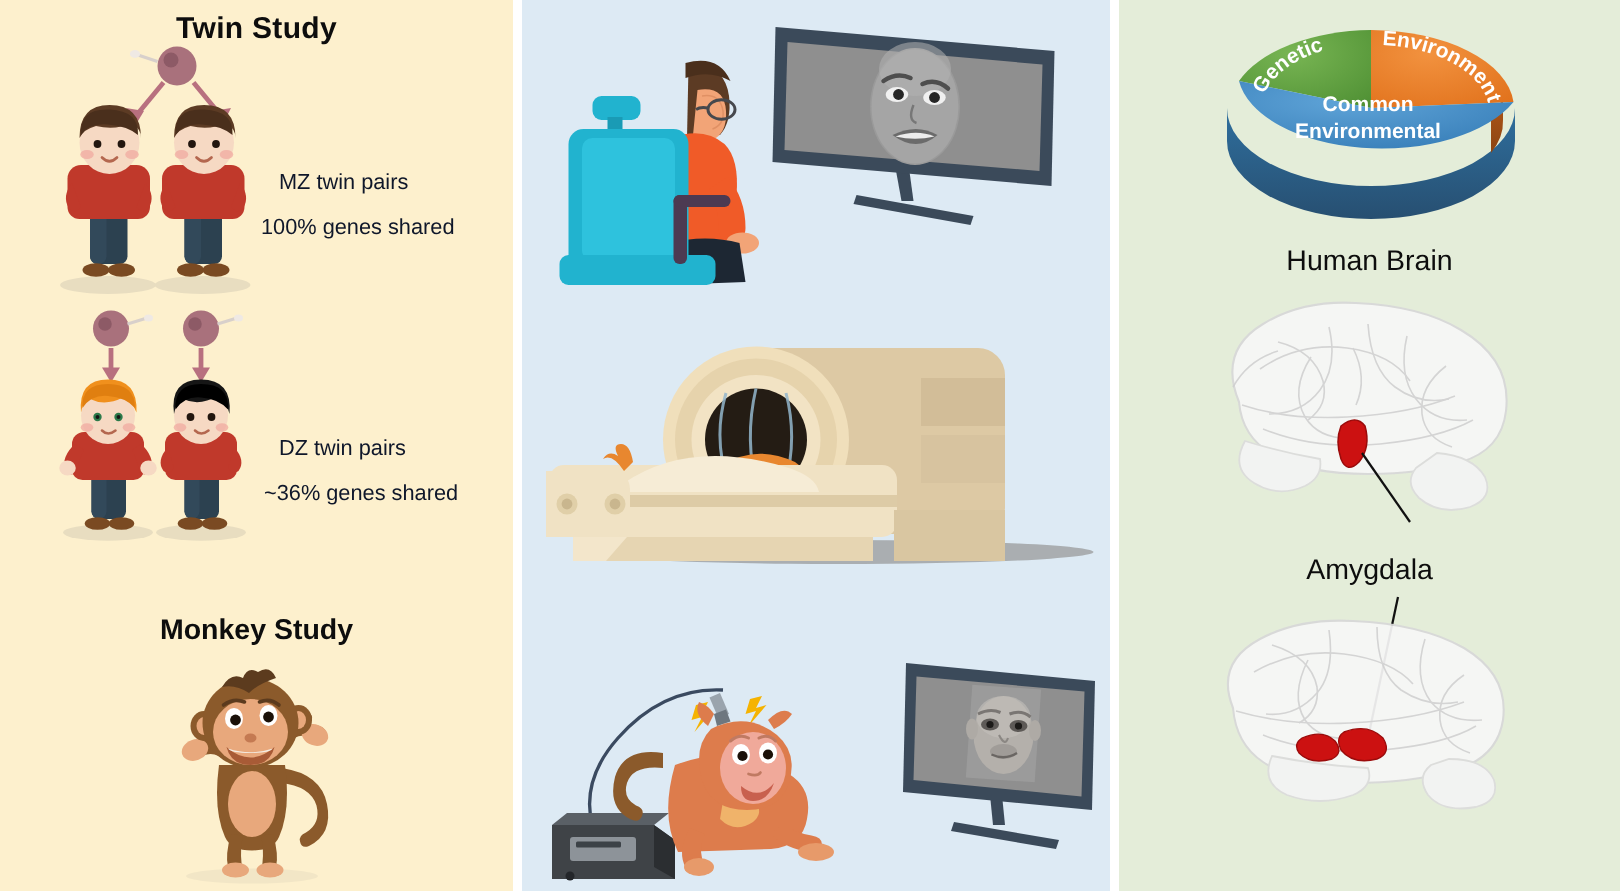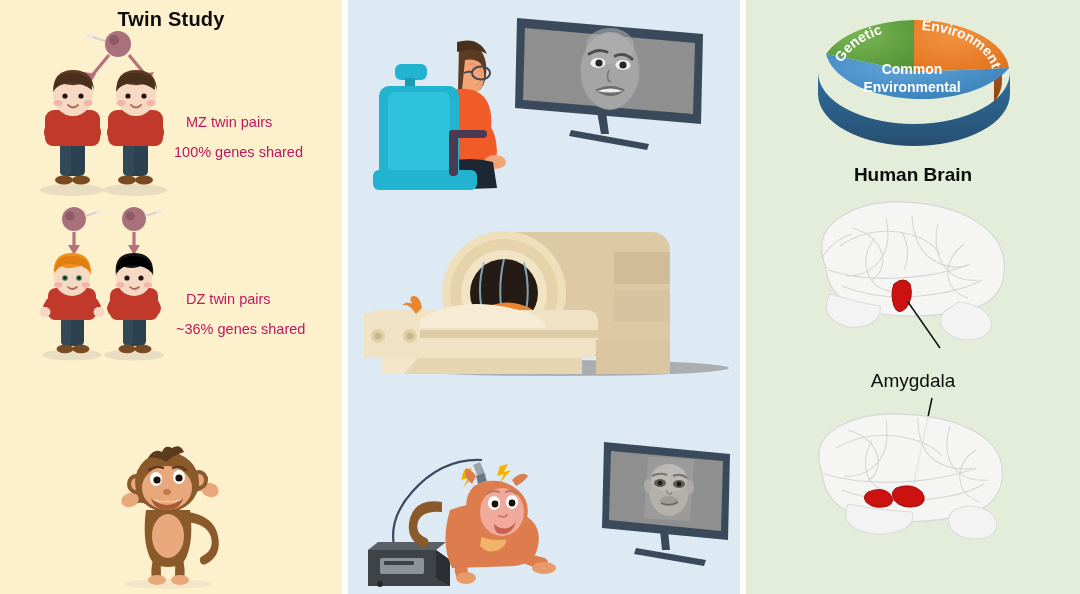--- a/index.html
+++ b/index.html
@@ -9,32 +9,32 @@
   .panel{position:absolute;top:0;height:594px;overflow:hidden;}
   #panel-twin{left:0;width:342px;background:#fdf0cd;}
   #panel-method{left:348px;width:392px;background:#ddeaf4;}
   #panel-brain{left:746px;width:334px;background:#e4edd9;}
 
   .heading{position:absolute;width:100%;text-align:center;font-weight:bold;color:#0d0d0d;}
 
   
   #twin-title{top:8px;font-size:20px;letter-spacing:.2px;}
   #monkey-title{top:410px;font-size:19px;}
-  .twinlabel{position:absolute;font-size:14.5px;color:#be185d;white-space:nowrap;}
+  .twinlabel{position:absolute;font-size:14.5px;color:#0f172a;white-space:nowrap;}
   #mz-l1{left:186px;top:114px;}
   #mz-l2{left:174px;top:144px;}
   #dz-l1{left:186px;top:291px;text-align:center;}
   #dz-l2{left:176px;top:321px;}
 
   
   .abs{position:absolute;}
   svg{display:block;overflow:visible;}
 
   
-  #human-brain-label{top:164px;font-size:19px;font-weight:bold;}
+  #human-brain-label{top:164px;font-size:19px;font-weight:normal;}
   #monkey-brain-label{top:561px;font-size:19px;font-weight:normal;}
   #amygdala-label{top:370px;font-size:19px;font-weight:normal;}
 </style>
 </head>
 <body>
 
 <div class="figure">
 
   <div class="panel" id="panel-twin">
 
@@ -157,20 +157,21 @@
         <circle cx="51" cy="28" r="2.6" fill="#22160f"></circle>
         <ellipse cx="30" cy="35" rx="4.2" ry="2.8" fill="#f0aaa0" opacity=".75"></ellipse>
         <ellipse cx="58" cy="35" rx="4.2" ry="2.8" fill="#f0aaa0" opacity=".75"></ellipse>
         <path d="M40 37 q4 4 9 0" stroke="#b4674f" stroke-width="1.7" fill="none" stroke-linecap="round"></path>
       </g>
     </svg>
 
     <div class="twinlabel" id="dz-l1">DZ twin pairs</div>
     <div class="twinlabel" id="dz-l2">~36% genes shared</div>
 
+    <div class="heading" id="monkey-title">Monkey Study</div>
 
     <svg class="abs" style="left:96px;top:448px;" width="150" height="140">
       <ellipse cx="72" cy="136" rx="44" ry="5" fill="#f2e6c6"></ellipse>
       <path d="M92 64 q26 4 30 24 q4 20 -12 28 q-5 2 -6 -3 q-1 -4 4 -6 q10 -6 7 -18 q-4 -13 -24 -15 z" fill="#8b5a2b"></path>
       <path d="M55 60 q-8 -8 -16 -4 q-7 3 -10 0 q-3 -3 1 -6 q4 -3 10 -1 q-7 -4 -2 -8 q5 -3 14 4 z" fill="#8b5a2b"></path>
       <ellipse cx="34" cy="52" rx="9" ry="7" fill="#e8a87c" transform="rotate(-20 34 52)"></ellipse>
       <path d="M93 50 q9 -10 17 -7 q8 3 10 0 q3 -3 -1 -6 q-5 -3 -11 -1 q7 -5 2 -9 q-6 -3 -16 5 z" fill="#8b5a2b"></path>
       <ellipse cx="114" cy="42" rx="9" ry="7" fill="#e8a87c" transform="rotate(20 114 42)"></ellipse>
       <path d="M50 62 q-4 30 4 48 q4 9 18 9 q14 0 18 -9 q8 -18 4 -48 z" fill="#8b5a2b"></path>
       <ellipse cx="72" cy="88" rx="16" ry="22" fill="#e8a87c"></ellipse>

